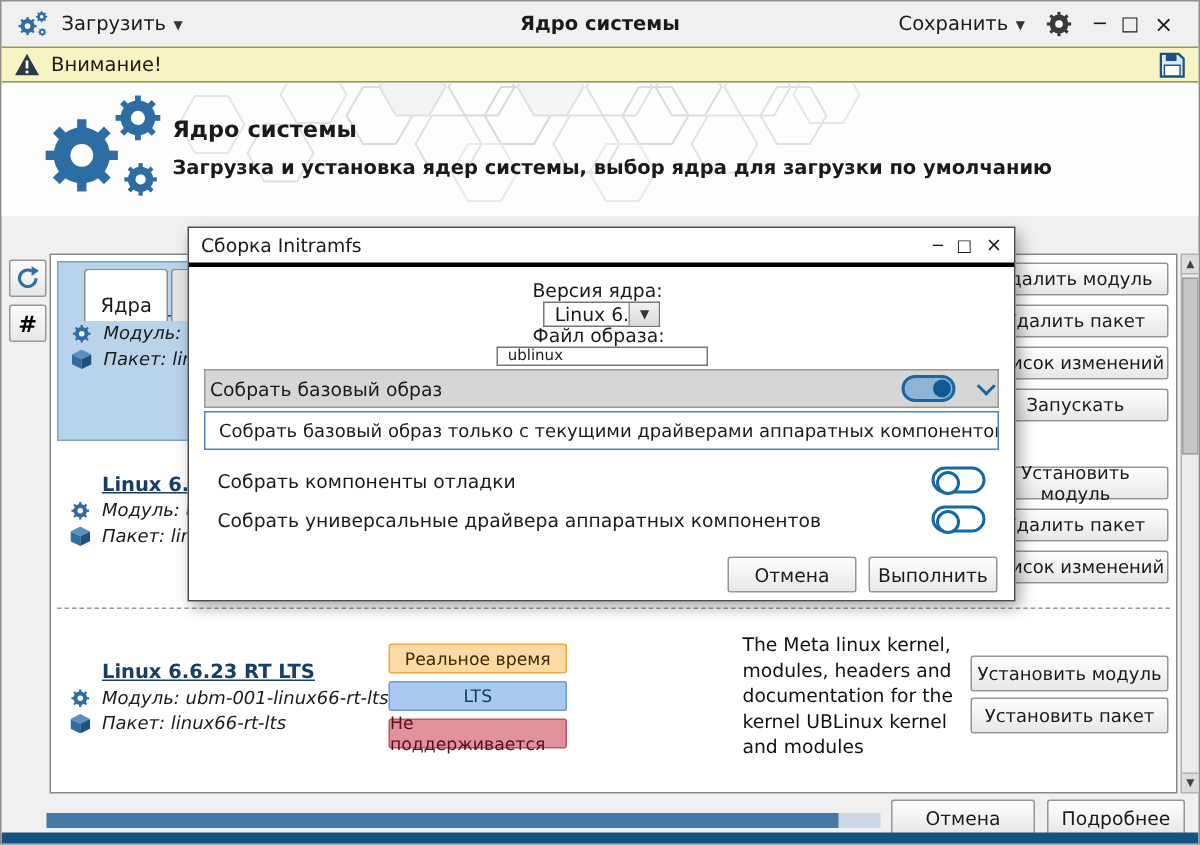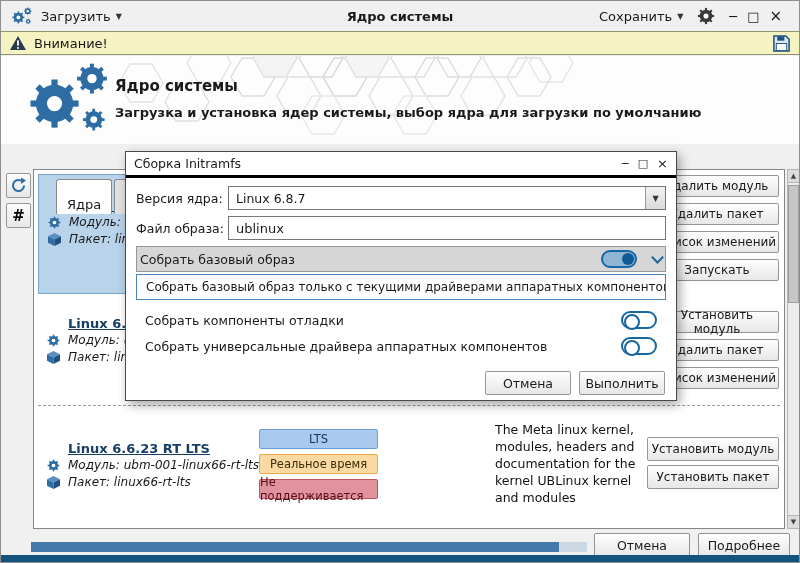--- a/index.html
+++ b/index.html
@@ -89,29 +89,29 @@
   .bottom-strip { position:absolute; left:0; right:0; bottom:0; height:7px; background:#15537f; }
 
   
   .dialog { position:absolute; left:124px; top:150px; width:552px; height:250px; background:#fff;
             border:1px solid #4a4a4a; box-shadow:3px 4px 10px rgba(0,0,0,.35); z-index:10; }
   .dlg-titlebar { height:26px; display:flex; align-items:center; padding:0 8px;
                   border-bottom:3px solid #000000; font-size:12.5px; }
   .dlg-controls { margin-left:auto; display:flex; gap:9px; align-items:center; }
   .dlg-controls .wc { font-size:11px; cursor:default; }
   .dlg-body { padding:8px 10px; }
-  .form-row { display:flex; align-items:center; height:24px; margin-bottom:6px; }
+  .form-row { display:flex; align-items:center; height:24px; margin-bottom:6px;flex-direction:column; }
   .form-label { width:92px; font-size:12.5px; }
   .combo { flex:1; height:24px; border:1px solid #767676; display:flex; align-items:center;
            padding-left:7px; font-size:12.5px; background:#fff; position:relative; }
   .combo-btn { position:absolute; right:0; top:0; bottom:0; width:20px;
                background:linear-gradient(#f2f2f2,#dadada); border-left:1px solid #9a9a9a;
                display:flex; align-items:center; justify-content:center; }
   .txt { flex:1; height:24px; border:1px solid #767676; padding:0 7px;
-         font-family:inherit; font-size:13px; color:#1a1a1a; }
+         font-family:inherit; font-size:10px; color:#1a1a1a; }
   .opt-header { height:26px; background:#d6d6d6; border:1px solid #979797; display:flex;
                 align-items:center; padding:0 3px; margin-top:2px; font-size:12.5px; }
   .opt-sub { height:26px; border:1px solid #4a86bd; display:flex; align-items:center;
              padding:0 9px; margin-top:2px; font-size:12px; white-space:nowrap; overflow:hidden; }
   .opt-row { height:24px; display:flex; align-items:center; padding:0 9px; font-size:12.5px; }
   .opt-row.first { margin-top:8px; }
   .opt-row.second { margin-top:2px; }
   .opt-label { flex:1; }
   .chev { width:9px; height:9px; border-right:2px solid #1565a0; border-bottom:2px solid #1565a0;
           transform:rotate(45deg); margin-left:16px; margin-top:-4px; flex:none; }
@@ -322,22 +322,22 @@
         <span class="kicon">
           <svg viewBox="0 0 14 14" width="13" height="13">
               <use href="#pkg"></use>
             </svg>
         </span>
         <span class="kmeta">Пакет: linux66-rt-lts</span>
       </div>
     </div>
 
     <div class="badges">
+      <span class="badge badge-rt">Реальное время</span>
       <span class="badge badge-lts">LTS</span>
-      <span class="badge badge-rt">Реальное время</span>
       <span class="badge badge-unsup">Не поддерживается</span>
     </div>
 
     <div class="kdesc">The Meta linux kernel, modules, headers and documentation for the kernel UBLinux kernel and modules</div>
 
     <div class="actions actions-3">
       <button class="btn">Установить модуль</button>
       <button class="btn">Установить пакет</button>
     </div>
   </div>

